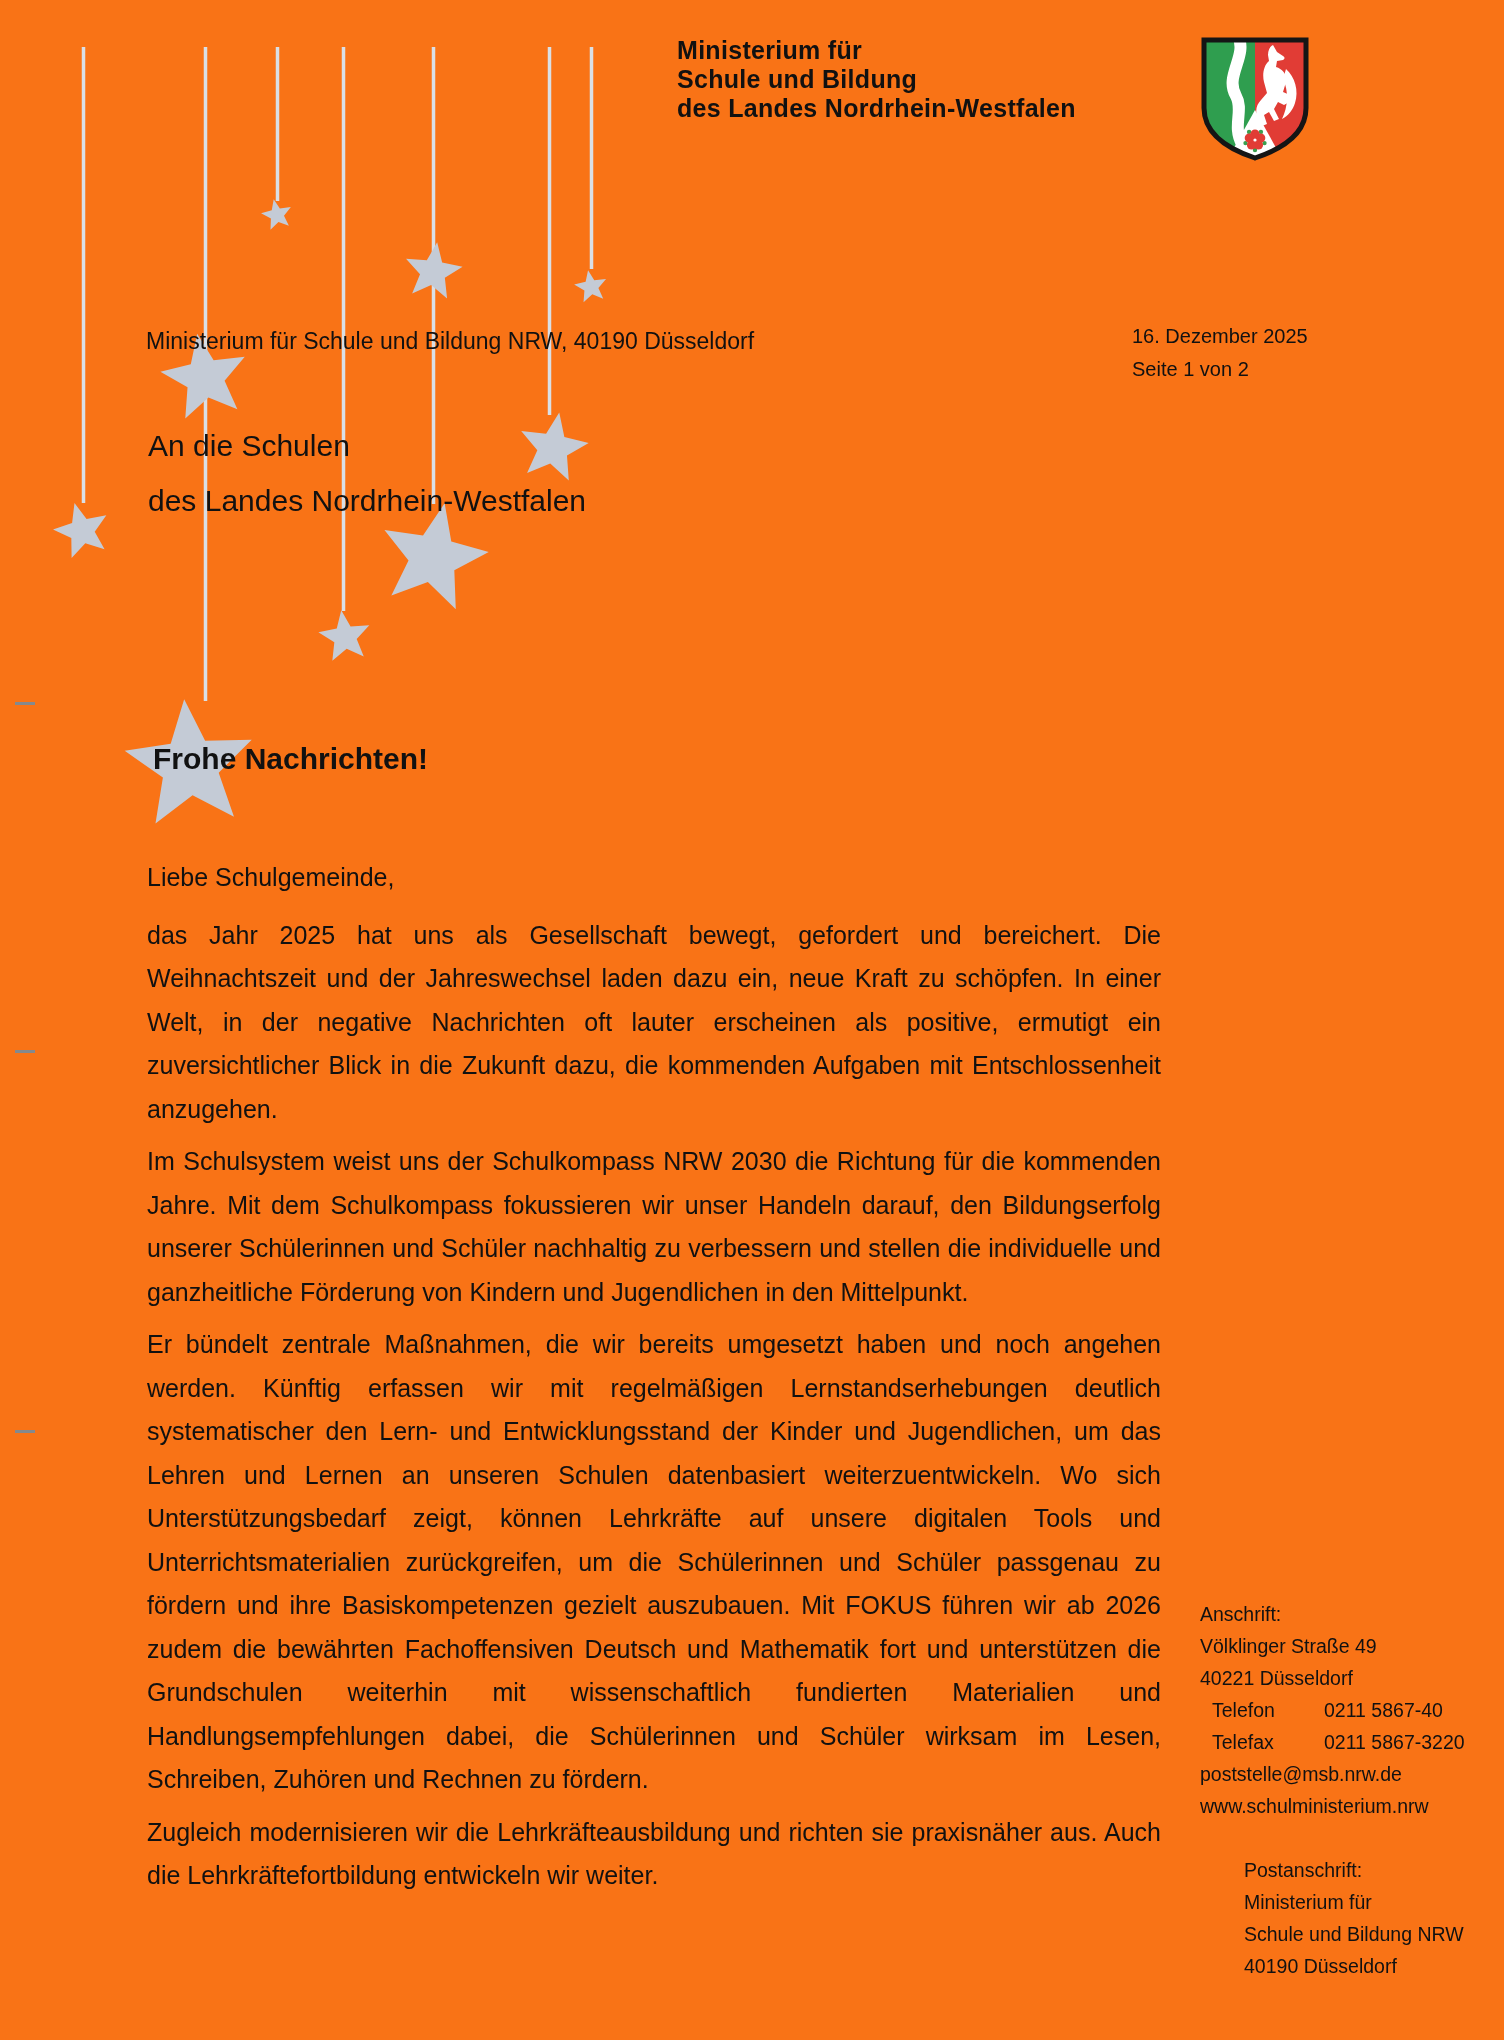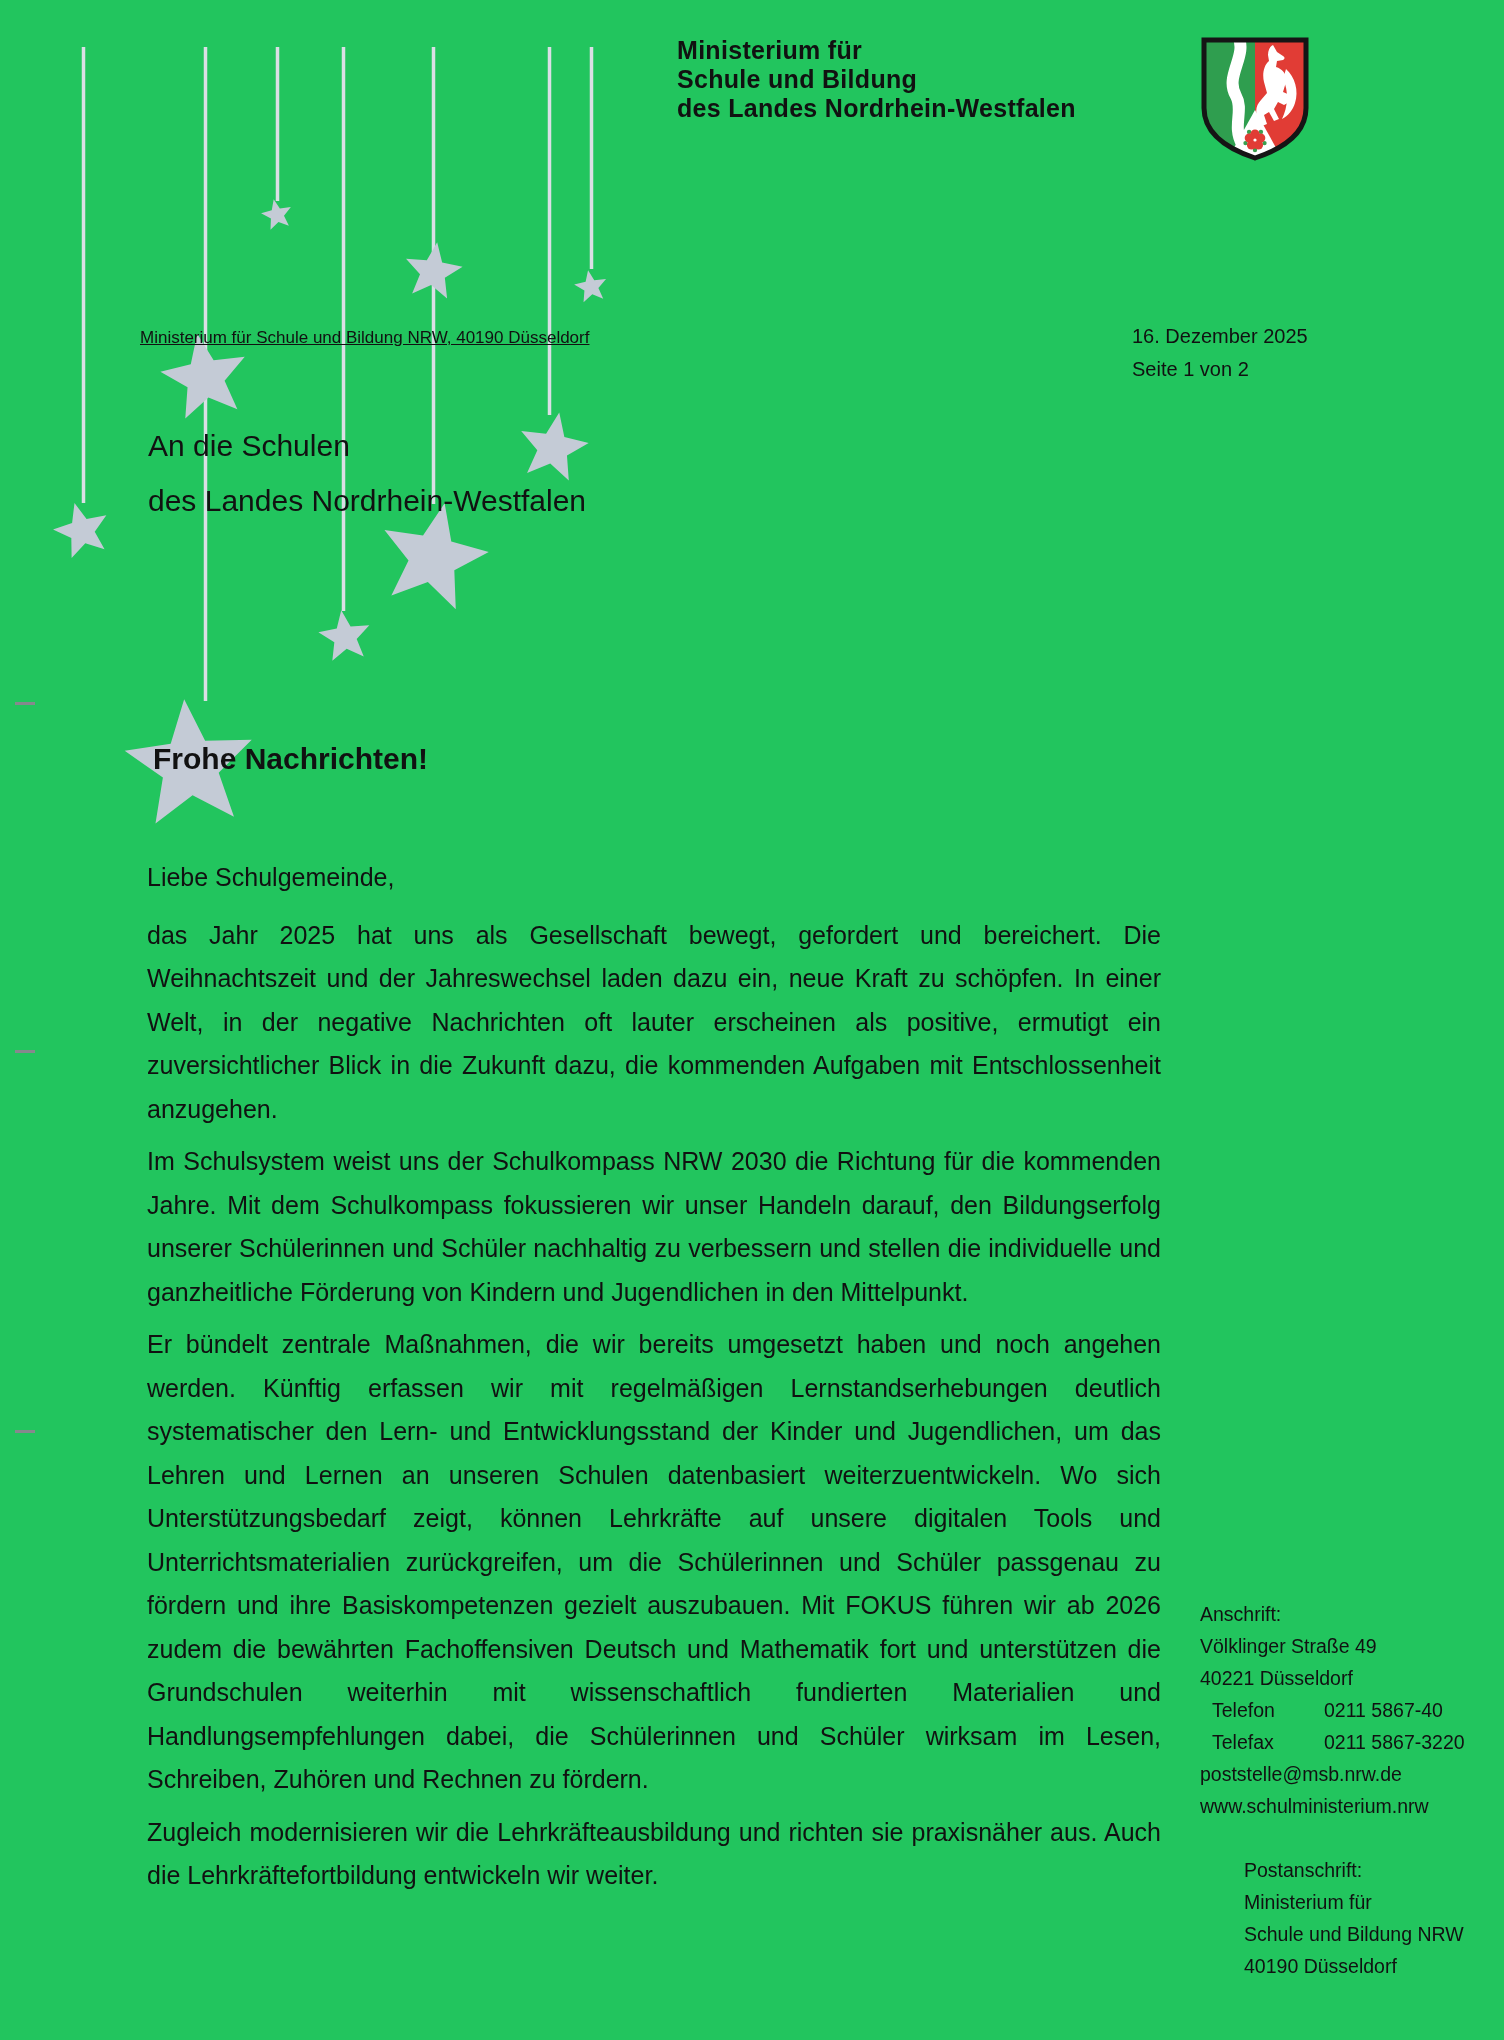--- a/index.html
+++ b/index.html
@@ -1,28 +1,28 @@
 <!DOCTYPE html>
 <html><head>
 <meta charset="utf-8">
 <style>
   html,body{margin:0;padding:0;background:#e9e9e9;}
   .page{
-    position:relative;width:1504px;height:2040px;background:#22c55e;
+    position:relative;width:1504px;height:2040px;background:#f97316;
     overflow:hidden;font-family:"Liberation Sans",sans-serif;color:#111;
     margin:0 auto;
   }
   .decor{position:absolute;left:0;top:0;width:1504px;height:2040px;pointer-events:none;}
   .foldmark{position:absolute;left:15px;width:20px;height:3px;background:#85898d;}
   .ministry{
     position:absolute;left:677px;top:36px;
     font-weight:bold;font-size:25px;line-height:29px;letter-spacing:.3px;white-space:nowrap;
   }
   .crest{position:absolute;left:1197px;top:34px;}
-  .sender{position:absolute;left:140px;top:328px;font-size:17px;white-space:nowrap;text-decoration:underline;}
+  .sender{position:absolute;left:146px;top:328px;font-size:23px;white-space:nowrap;}
   .dateblock{position:absolute;left:1132px;top:320px;font-size:20px;line-height:33px;}
   .recipient{position:absolute;left:148px;top:418px;font-size:30px;line-height:55px;white-space:nowrap;}
   .subject{position:absolute;left:153px;top:742px;font-size:30px;font-weight:bold;white-space:nowrap;}
   .bodytext{position:absolute;left:147px;top:856px;width:1014px;font-size:25px;line-height:43.5px;}
   .bodytext p{margin:0 0 9px 0;text-align:justify;}
   .bodytext p.salutation{text-align:left;margin-bottom:14px;}
   .sidebar-block{position:absolute;left:1200px;font-size:19.5px;line-height:32px;white-space:nowrap;}
   .contact{top:1598px;}
   .postal{top:1854px;margin-left:44px;}
   .phone-row{display:flex;}

